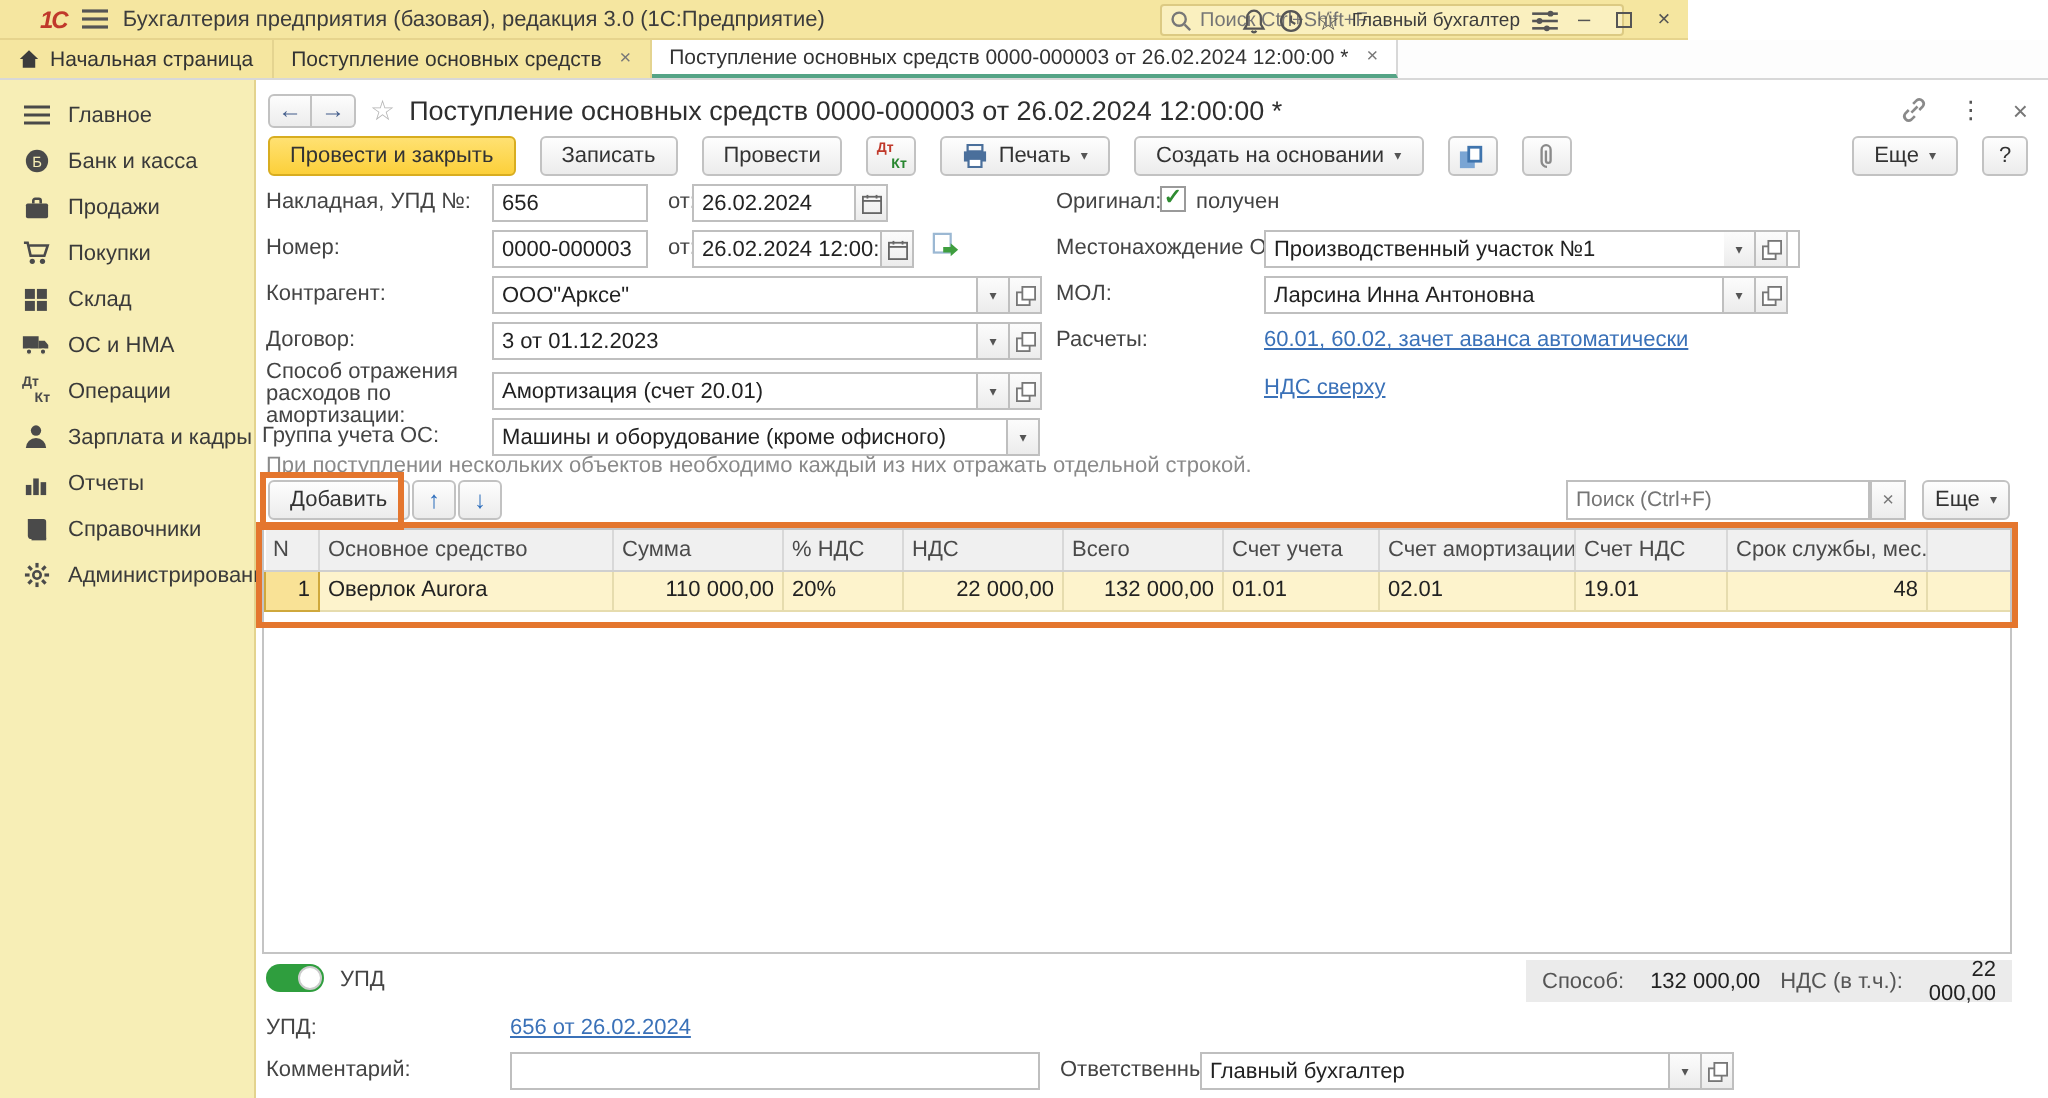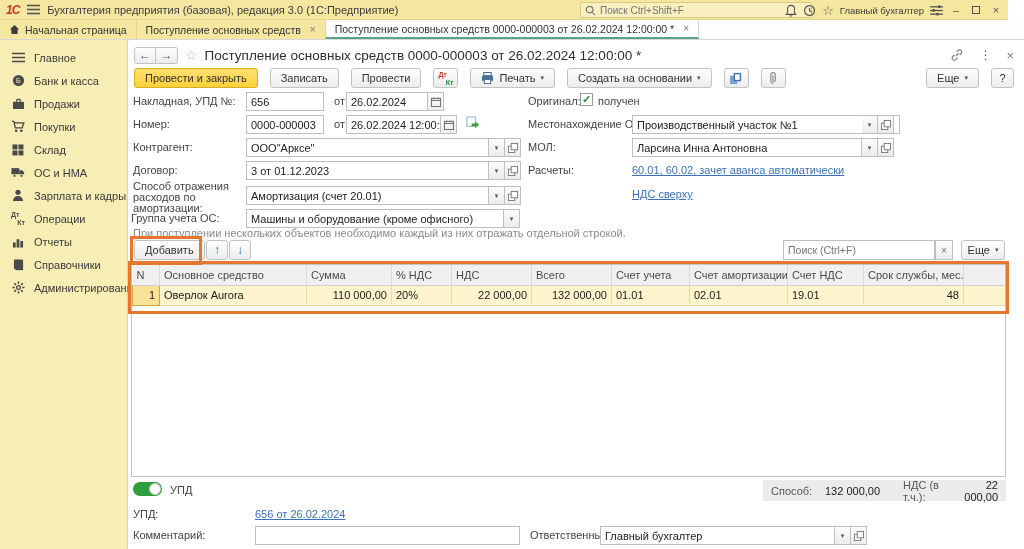--- a/index.html
+++ b/index.html
@@ -1,20 +1,20 @@
 <!DOCTYPE html>
 <html><head>
 <meta charset="utf-8">
 <style>
   *{box-sizing:border-box;margin:0;padding:0}
   html,body{width:1024px;height:549px;overflow:hidden}
   body{font-family:"Liberation Sans",sans-serif;font-size:11px;color:#333;background:#fff;position:relative}
   svg{display:block}
   
-  .titlebar{position:absolute;top:0;left:0;width:1008px;height:20px;background:#f5e6a0;border-bottom:1px solid #e6d48d;display:flex;align-items:center;padding:0 6px;gap:7px}
+  .titlebar{position:absolute;top:0;left:0;width:844px;height:20px;background:#f5e6a0;border-bottom:1px solid #e6d48d;display:flex;align-items:center;padding:0 20px;gap:7px}
   .logo1c{color:#c0392b;font-weight:bold;font-style:italic;font-size:12px;letter-spacing:-1px}
   .tb-title{color:#3c3c3c;font-size:11px;white-space:nowrap}
   .tb-search{position:absolute;left:580px;top:2px;width:232px;height:16px;background:#faf0bf;border:1px solid #dcca83;border-radius:2px;display:flex;align-items:center;gap:4px;padding:0 4px}
   .tb-search input{border:none;background:transparent;outline:none;font-size:10px;color:#666;width:190px;font-family:"Liberation Sans",sans-serif}
   .tb-right{position:absolute;right:5px;top:0;height:20px;display:flex;align-items:center;gap:6px}
   .tb-user{font-size:9.5px;color:#3c3c3c;white-space:nowrap}
   .winbtn{width:14px;height:14px;display:flex;align-items:center;justify-content:center;color:#555;font-size:11px}
   .maxbox{width:8px;height:8px;border:1px solid #555}
   .glyph{color:#555}
   
@@ -209,35 +209,35 @@
           <rect x="0.5" y="1" width="9" height="7" fill="#4a4a4a"></rect>
           <path d="M9.5 3.5 h3.5 l2 2.5 v2 h-5.5 Z" fill="#4a4a4a"></path>
           <circle cx="4" cy="9.8" r="1.5" fill="#4a4a4a" stroke="#f7eeb6" stroke-width="0.6"></circle>
           <circle cx="12" cy="9.8" r="1.5" fill="#4a4a4a" stroke="#f7eeb6" stroke-width="0.6"></circle>
         </svg>
       </span>
     <span>ОС и НМА</span>
   </div>
   <div class="sb-item">
     <span class="sb-ico">
-        <svg width="12" height="13" viewBox="0 0 13 14">
-          <circle cx="6.5" cy="3.5" r="2.8" fill="#4a4a4a"></circle>
-          <path d="M1 13 a5.5 5.5 0 0 1 11 0 Z" fill="#4a4a4a"></path>
-        </svg>
-      </span>
-    <span>Зарплата и кадры</span>
-  </div>
-  <div class="sb-item">
-    <span class="sb-ico">
         <span class="dtkt">
           <span class="dt" style="color:#4a4a4a">Дт</span>
           <span class="kt" style="color:#4a4a4a">Кт</span>
         </span>
       </span>
     <span>Операции</span>
+  </div>
+  <div class="sb-item">
+    <span class="sb-ico">
+        <svg width="12" height="13" viewBox="0 0 13 14">
+          <circle cx="6.5" cy="3.5" r="2.8" fill="#4a4a4a"></circle>
+          <path d="M1 13 a5.5 5.5 0 0 1 11 0 Z" fill="#4a4a4a"></path>
+        </svg>
+      </span>
+    <span>Зарплата и кадры</span>
   </div>
   <div class="sb-item">
     <span class="sb-ico">
         <svg width="12" height="12" viewBox="0 0 13 13">
           <rect x="1" y="7" width="3" height="5.5" fill="#4a4a4a"></rect>
           <rect x="5" y="3.5" width="3" height="9" fill="#4a4a4a"></rect>
           <rect x="9" y="5.5" width="3" height="7" fill="#4a4a4a"></rect>
         </svg>
       </span>
     <span>Отчеты</span>
@@ -504,21 +504,21 @@
           <td class="num">48</td>
           <td></td>
         </tr>
       </tbody>
     </table>
   </div>
 
   <div class="totals">
     <span class="tl">Способ:</span>
     <span class="tv" style="width:68px">132 000,00</span>
-    <span class="tl" style="margin-left:23px">НДС (в т.ч.):</span>
+    <span class="tl" style="margin-left:10px">НДС (в т.ч.):</span>
     <span class="tv" style="flex:1">22 000,00</span>
   </div>
 
   <span class="toggle">
       <span class="knob"></span>
     </span>
   <span class="lbl" style="top:444px;left:42px">УПД</span>
 
   <span class="lbl" style="top:468px;left:5px">УПД:</span>
   <span class="link" style="top:468px;left:127px">656 от 26.02.2024</span>

